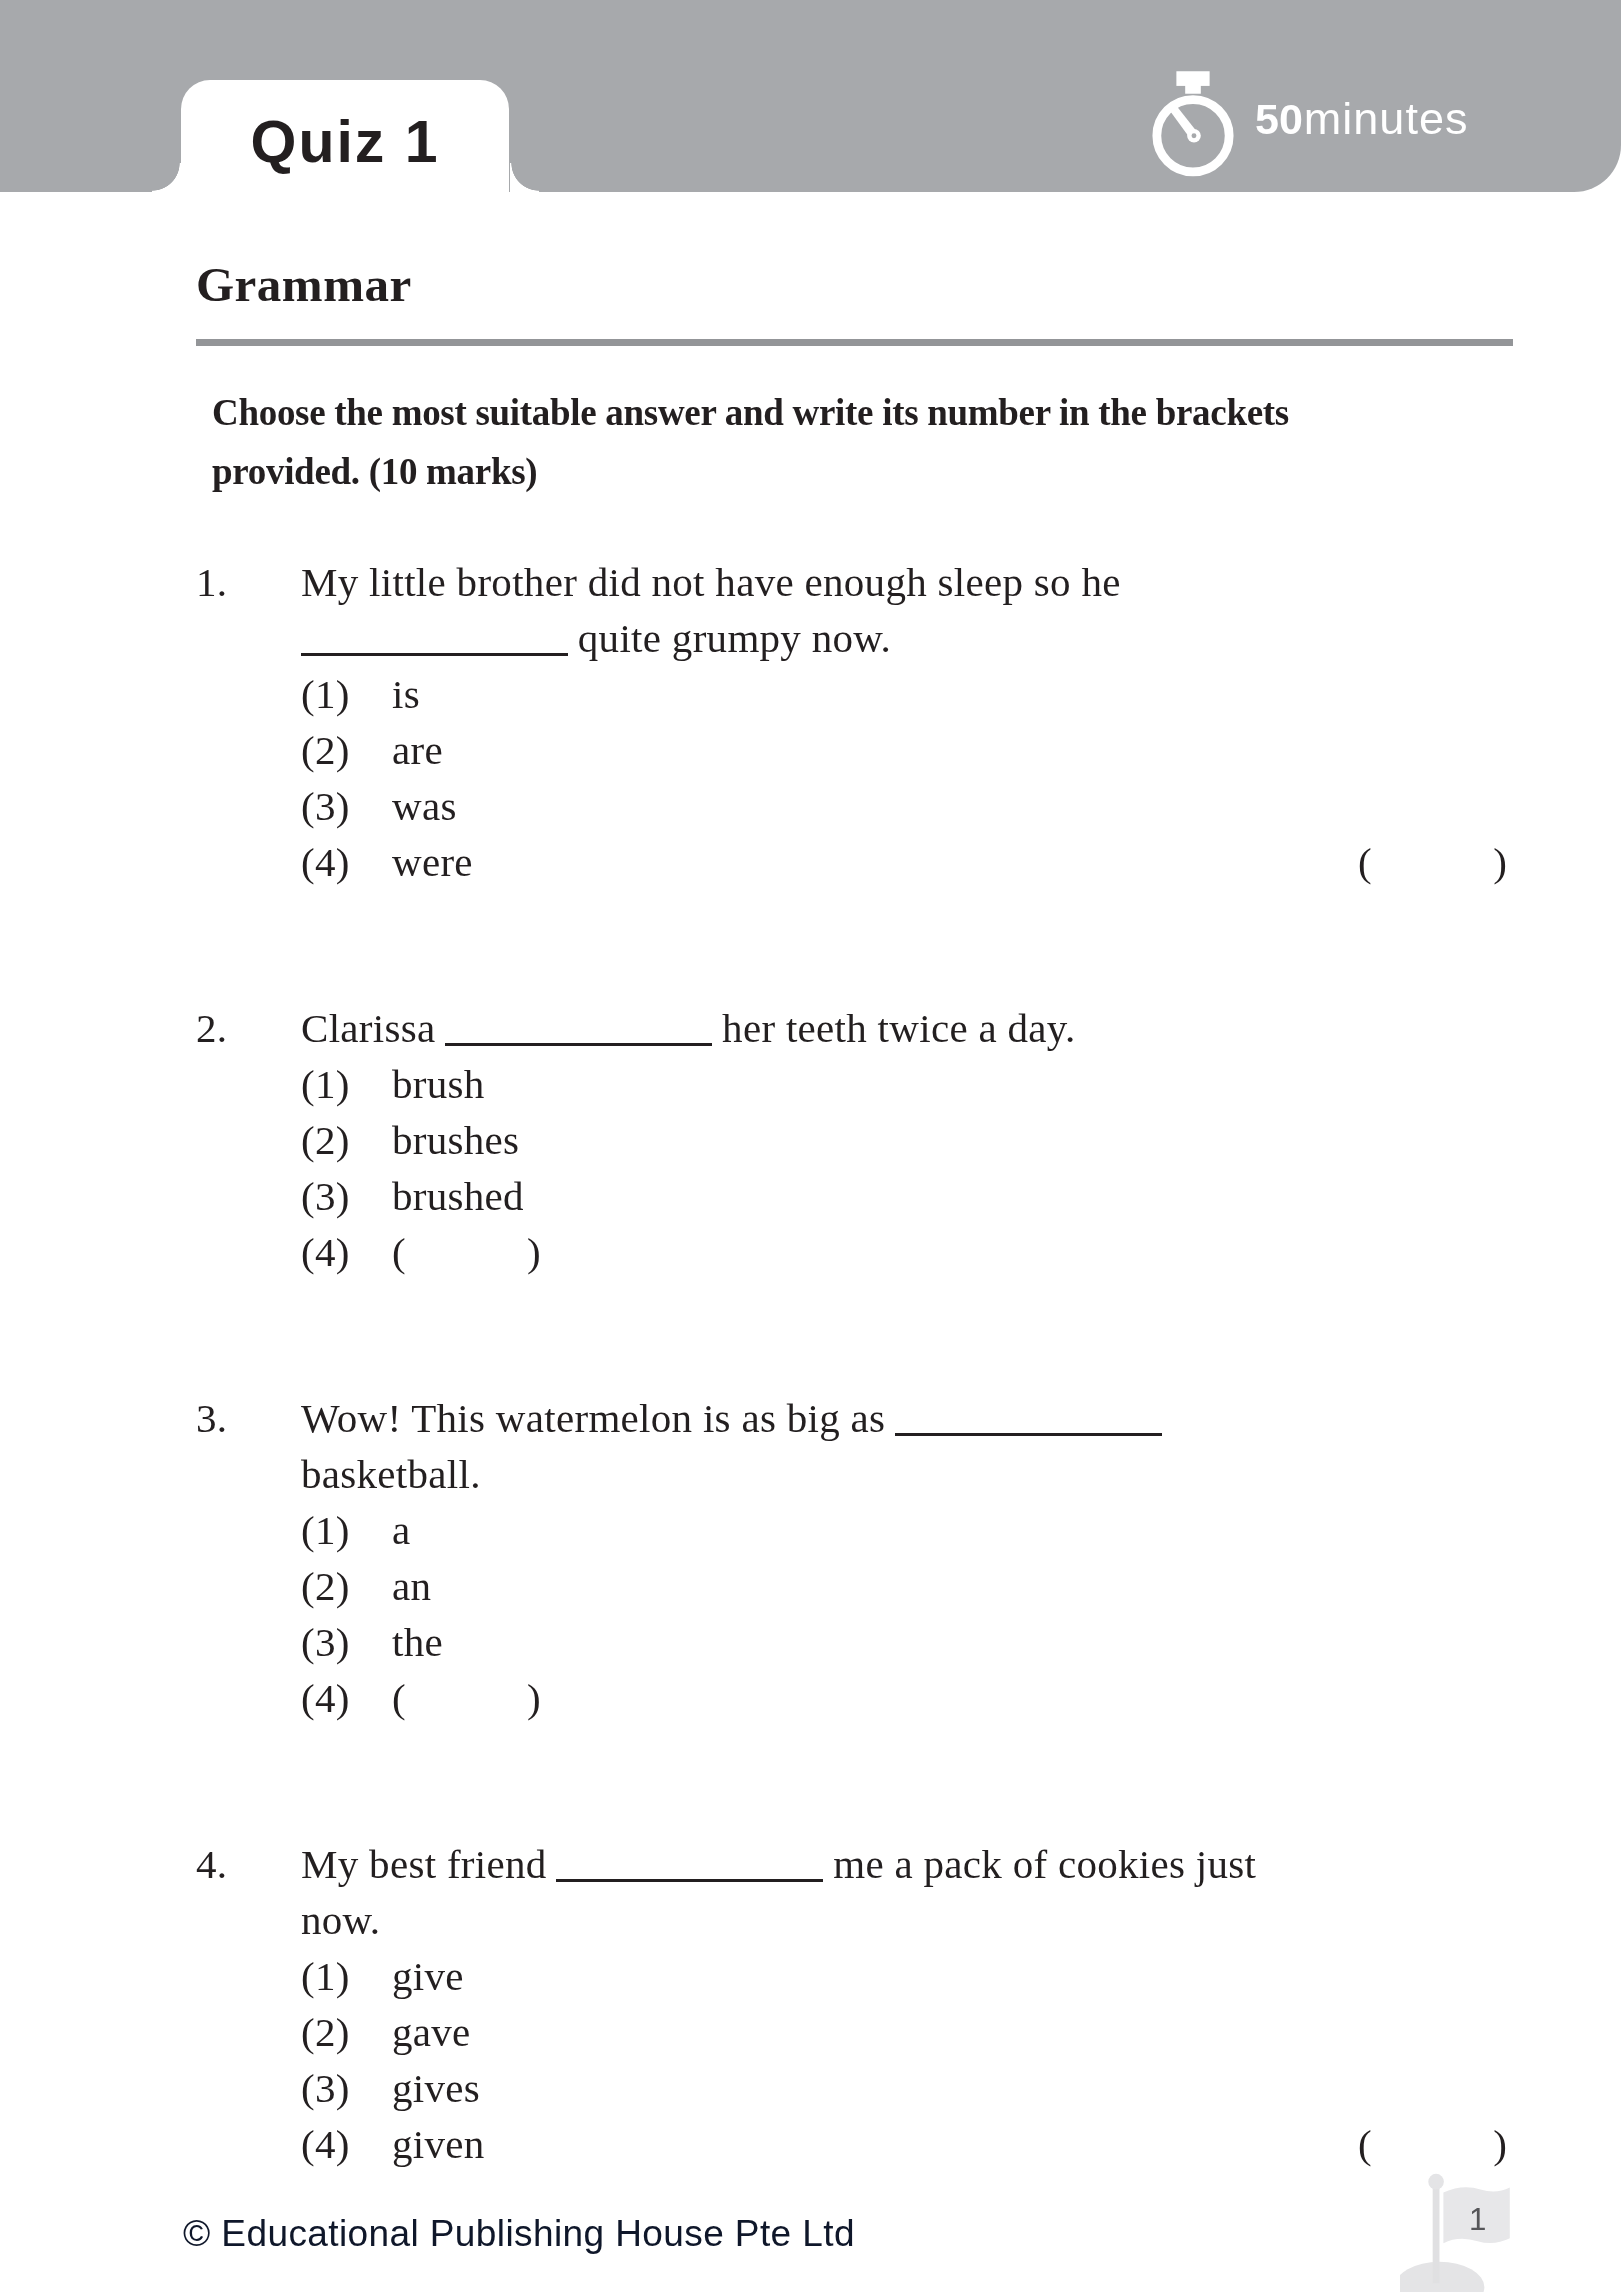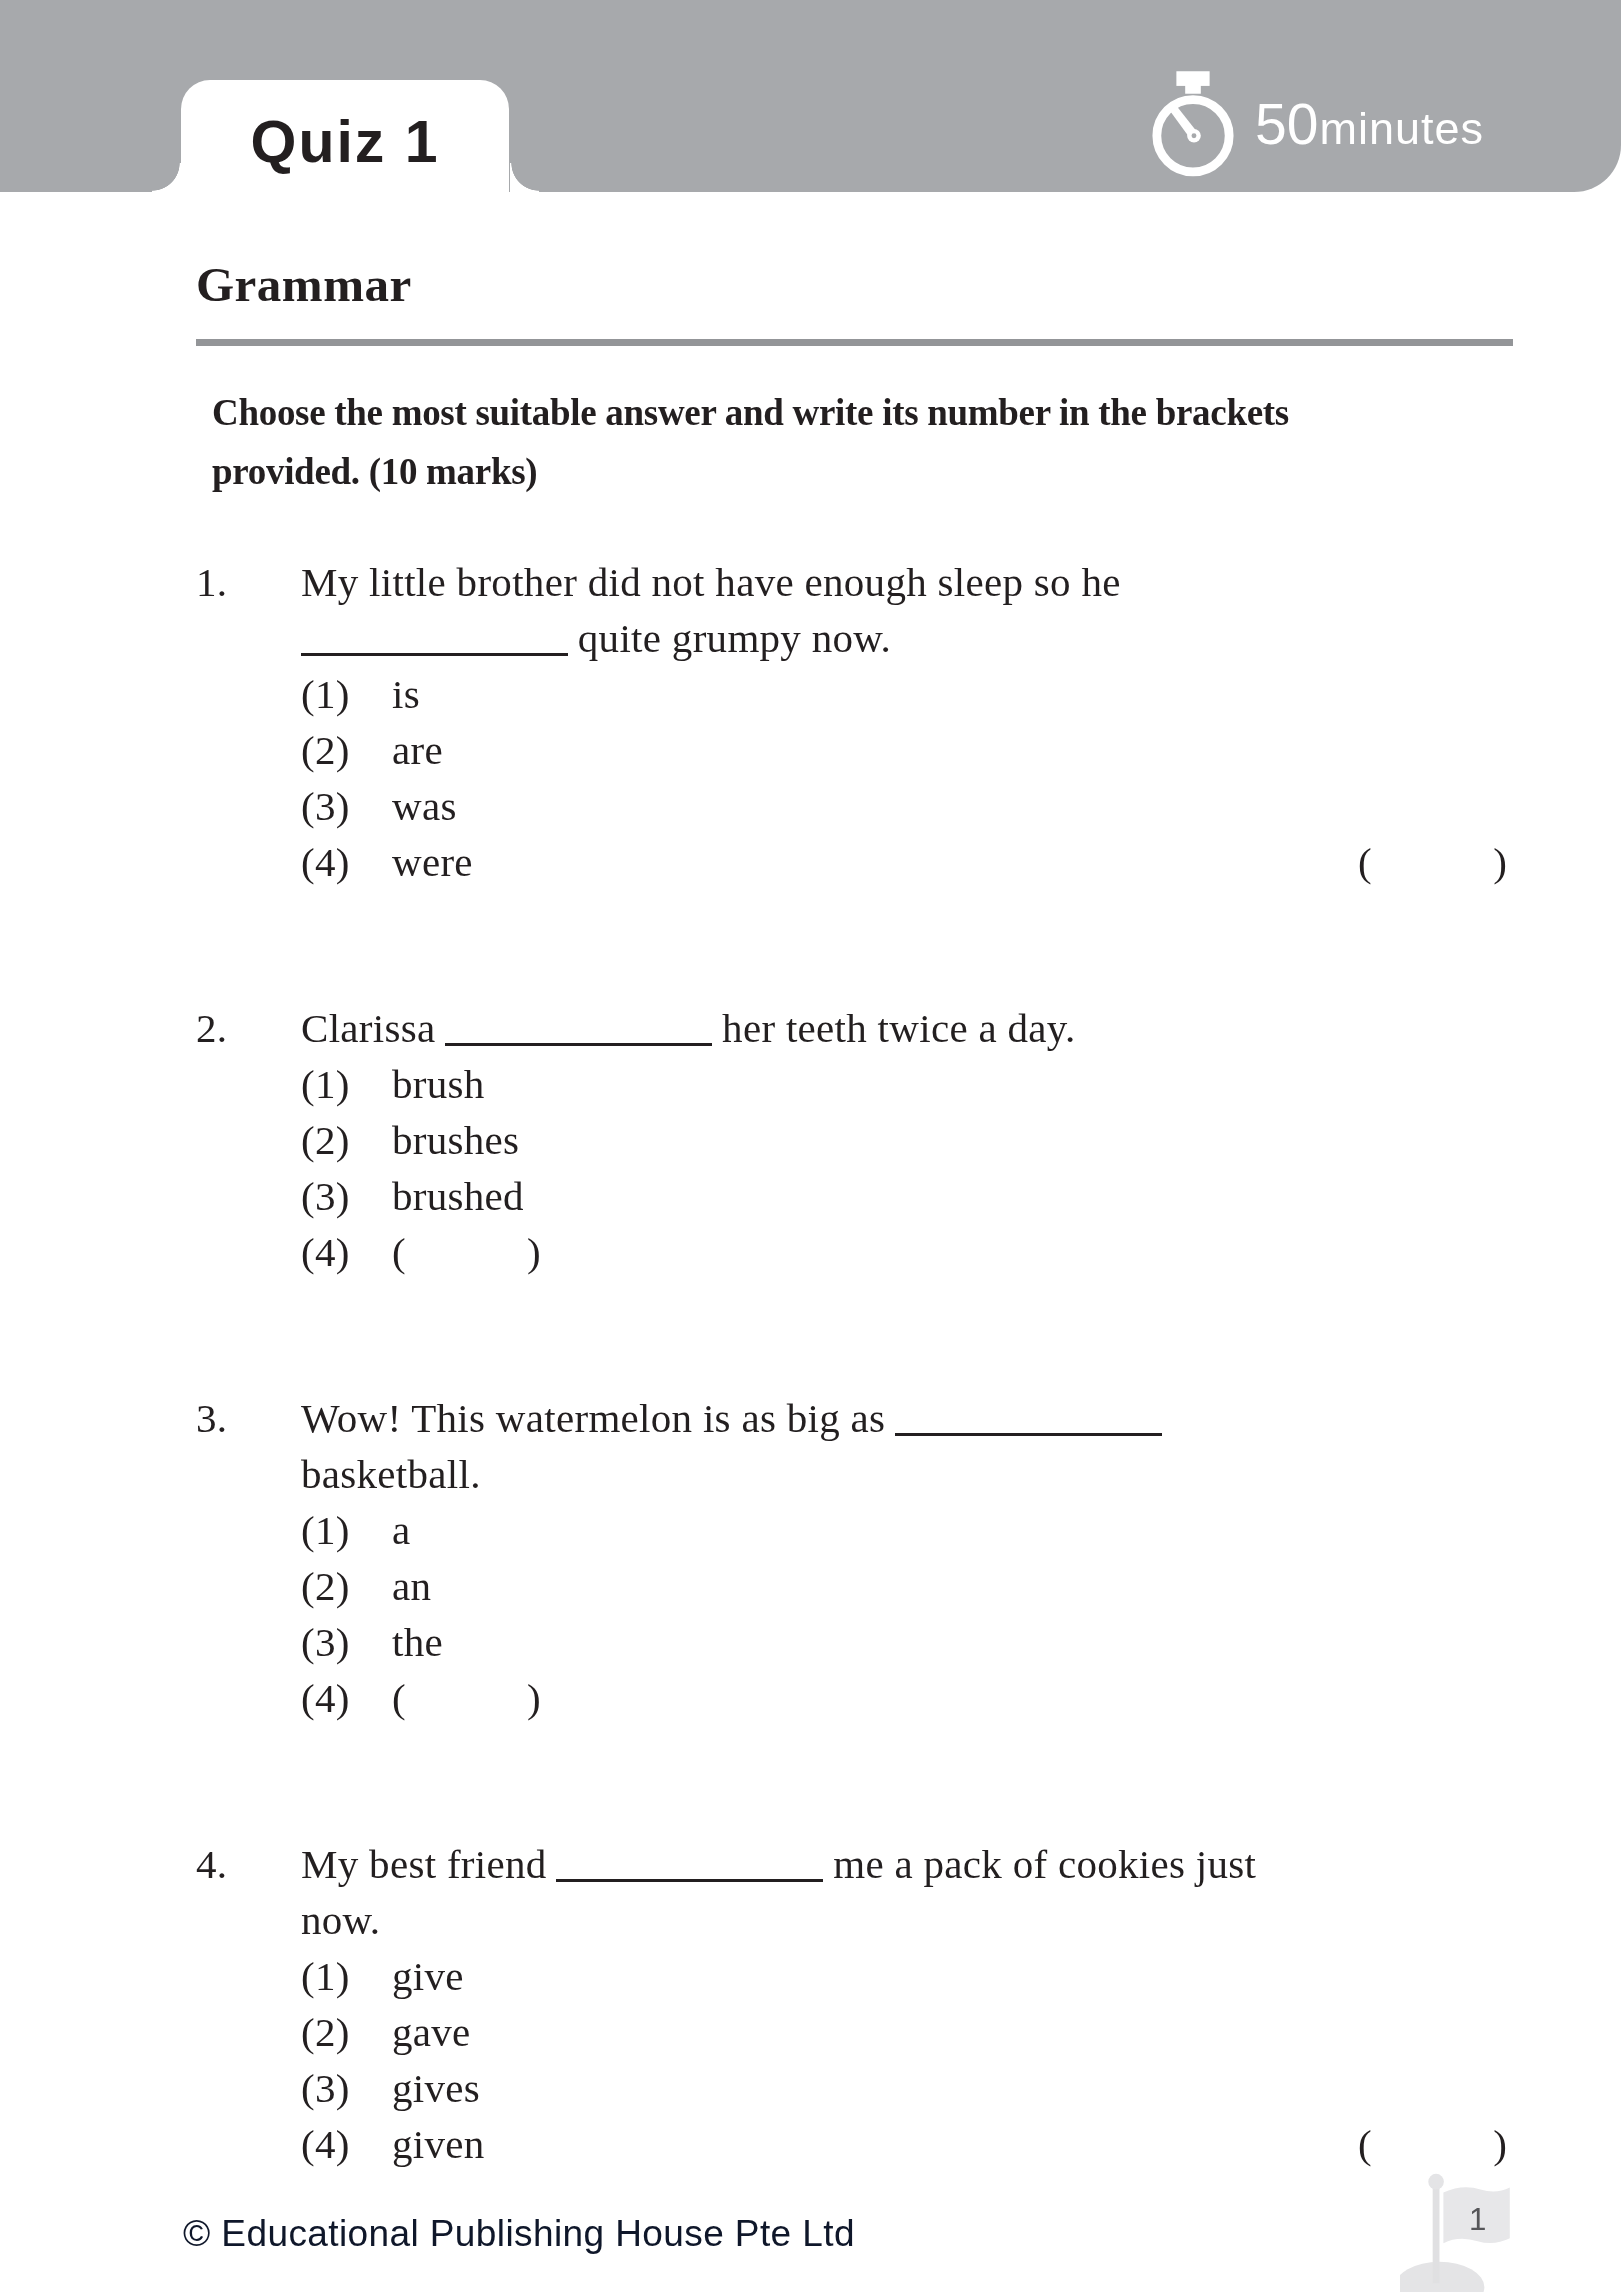--- a/index.html
+++ b/index.html
@@ -53,21 +53,21 @@
     width: 86px; height: 108px;
   }
   .timer-text {
     position: absolute;
     left: 1255px; top: 96px;
     display: flex;
     align-items: baseline;
     color: #ffffff;
     white-space: nowrap;
   }
-  .timer-num  { font-size: 57px; font-weight: 400; line-height: 1; }
+  .timer-num  { font-size: 43px; font-weight: 700; line-height: 1; }
   .timer-unit { font-size: 45px; font-weight: 400; line-height: 1; margin-left: 1px; letter-spacing: 1px; }
 
   
   .content {
     position: absolute;
     left: 196px; top: 257px;
     width: 1317px;
     font-family: Liberation Serif, serif;
   }
   .section-title {

